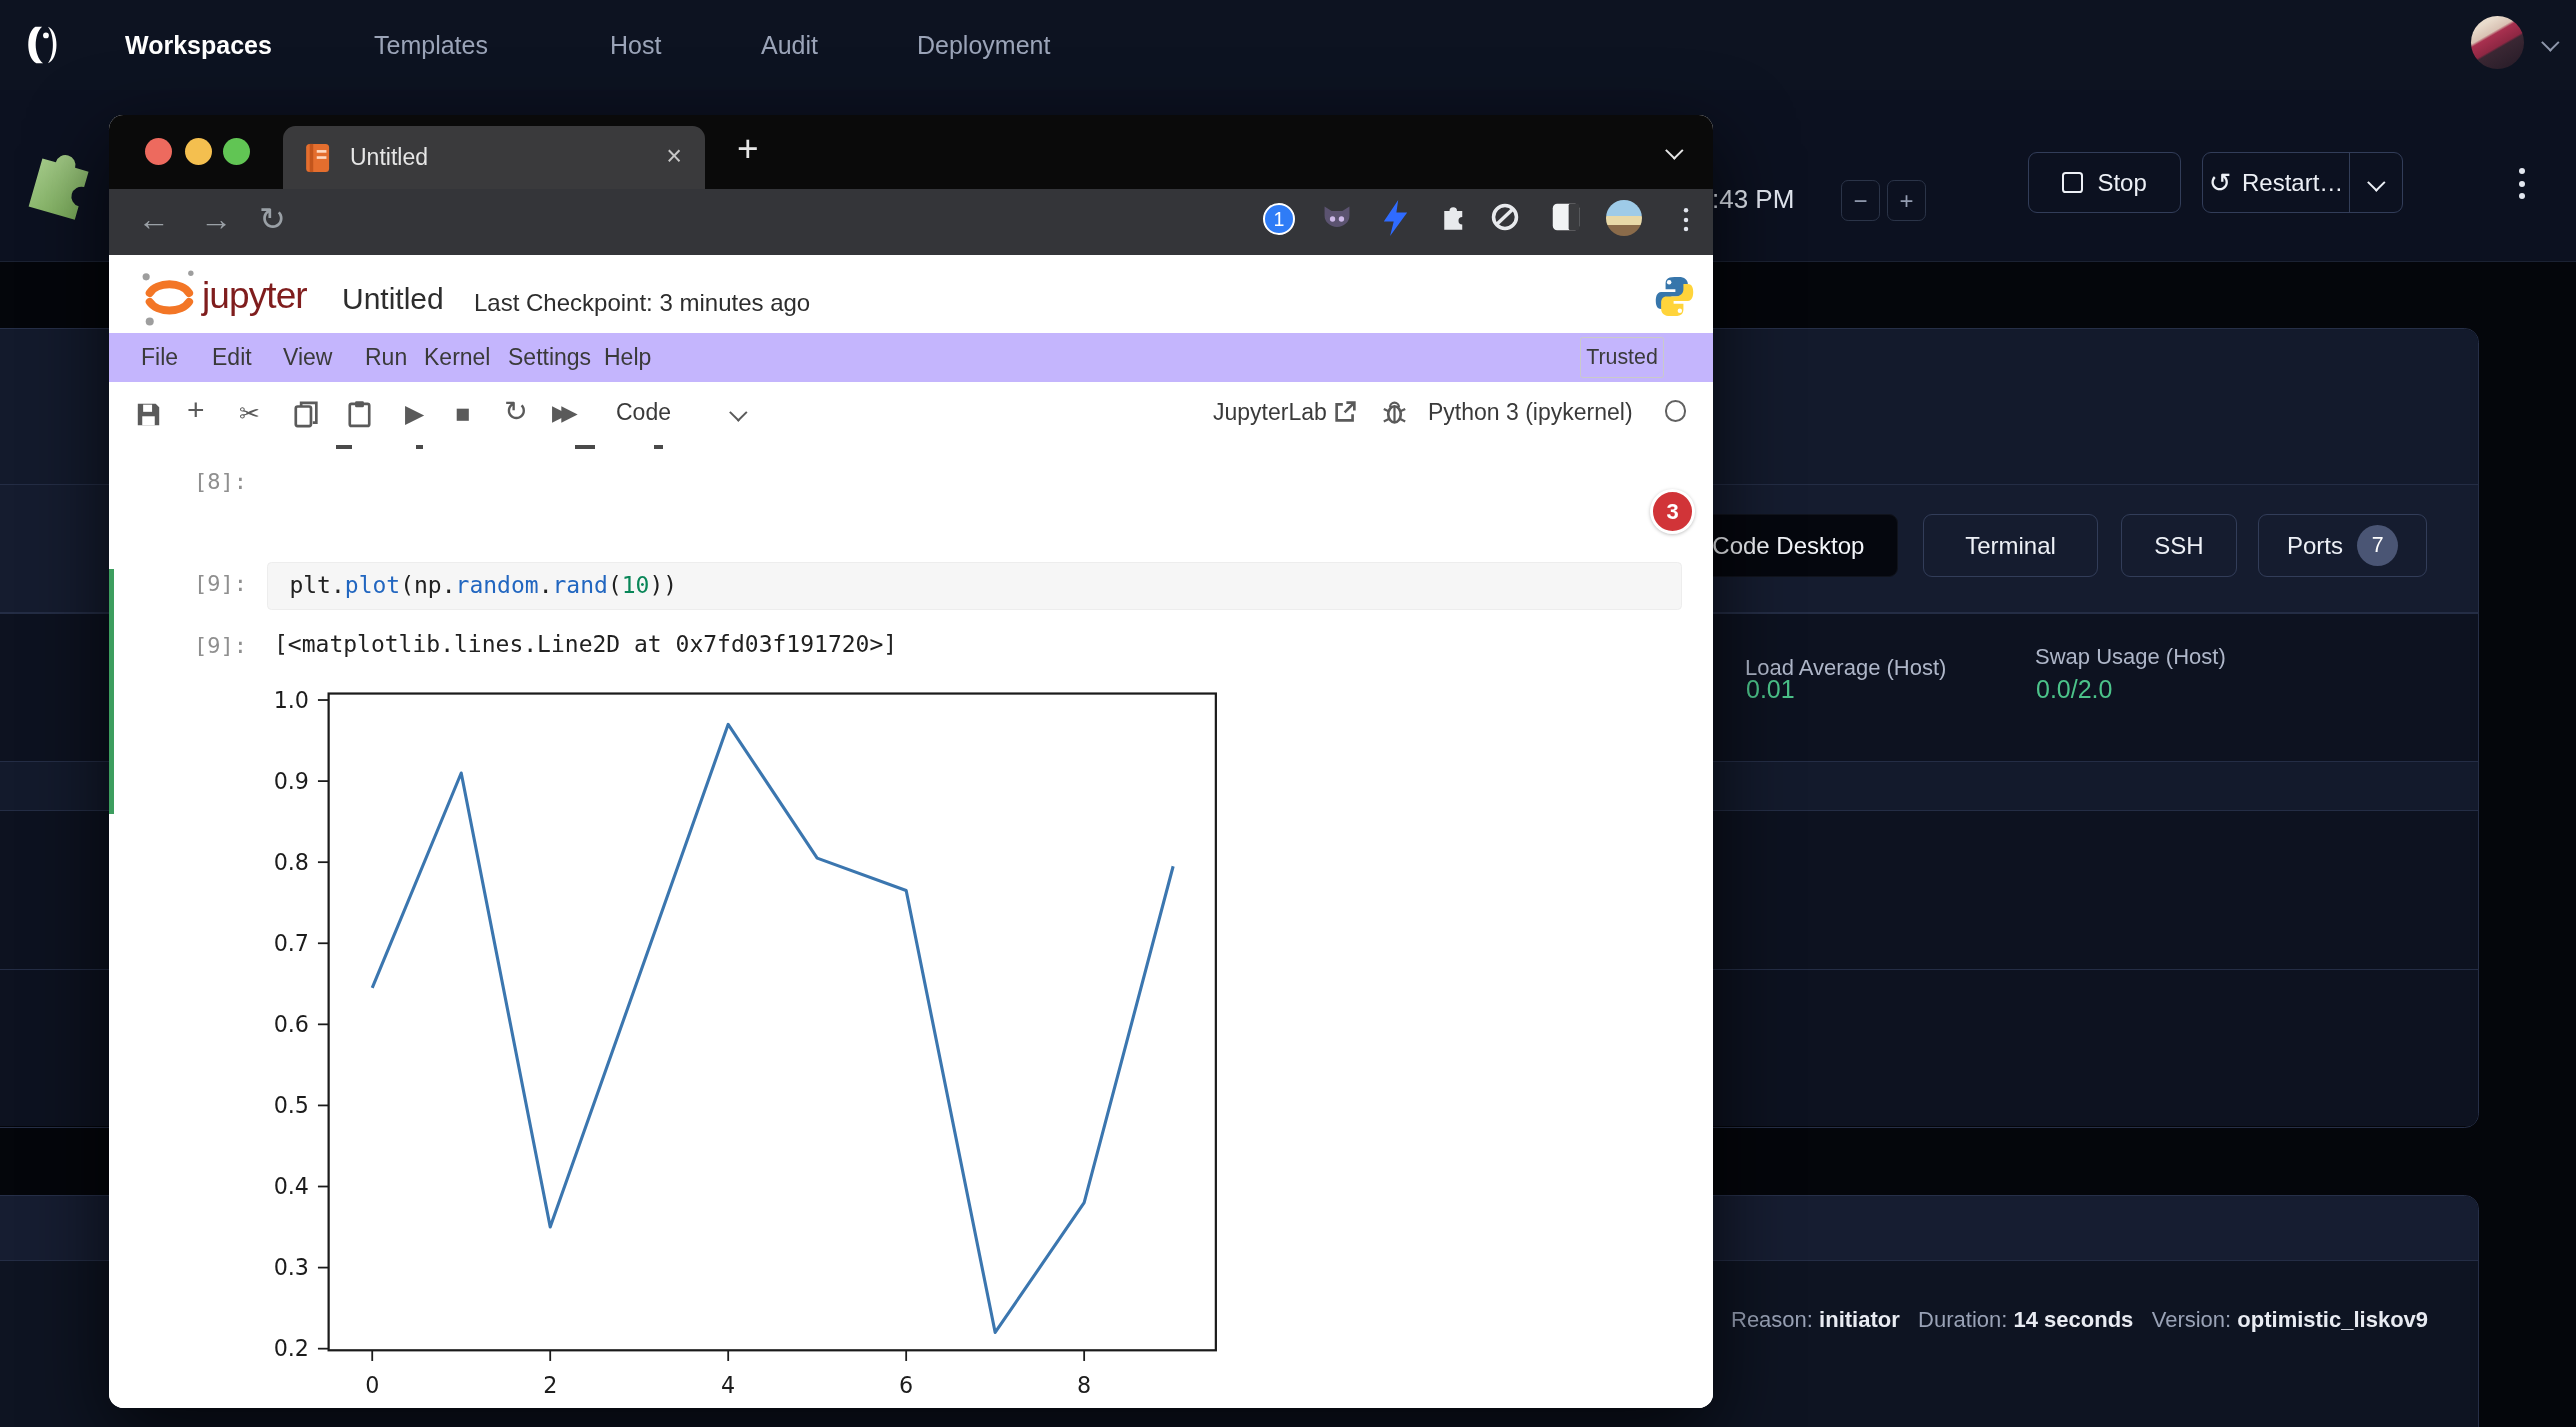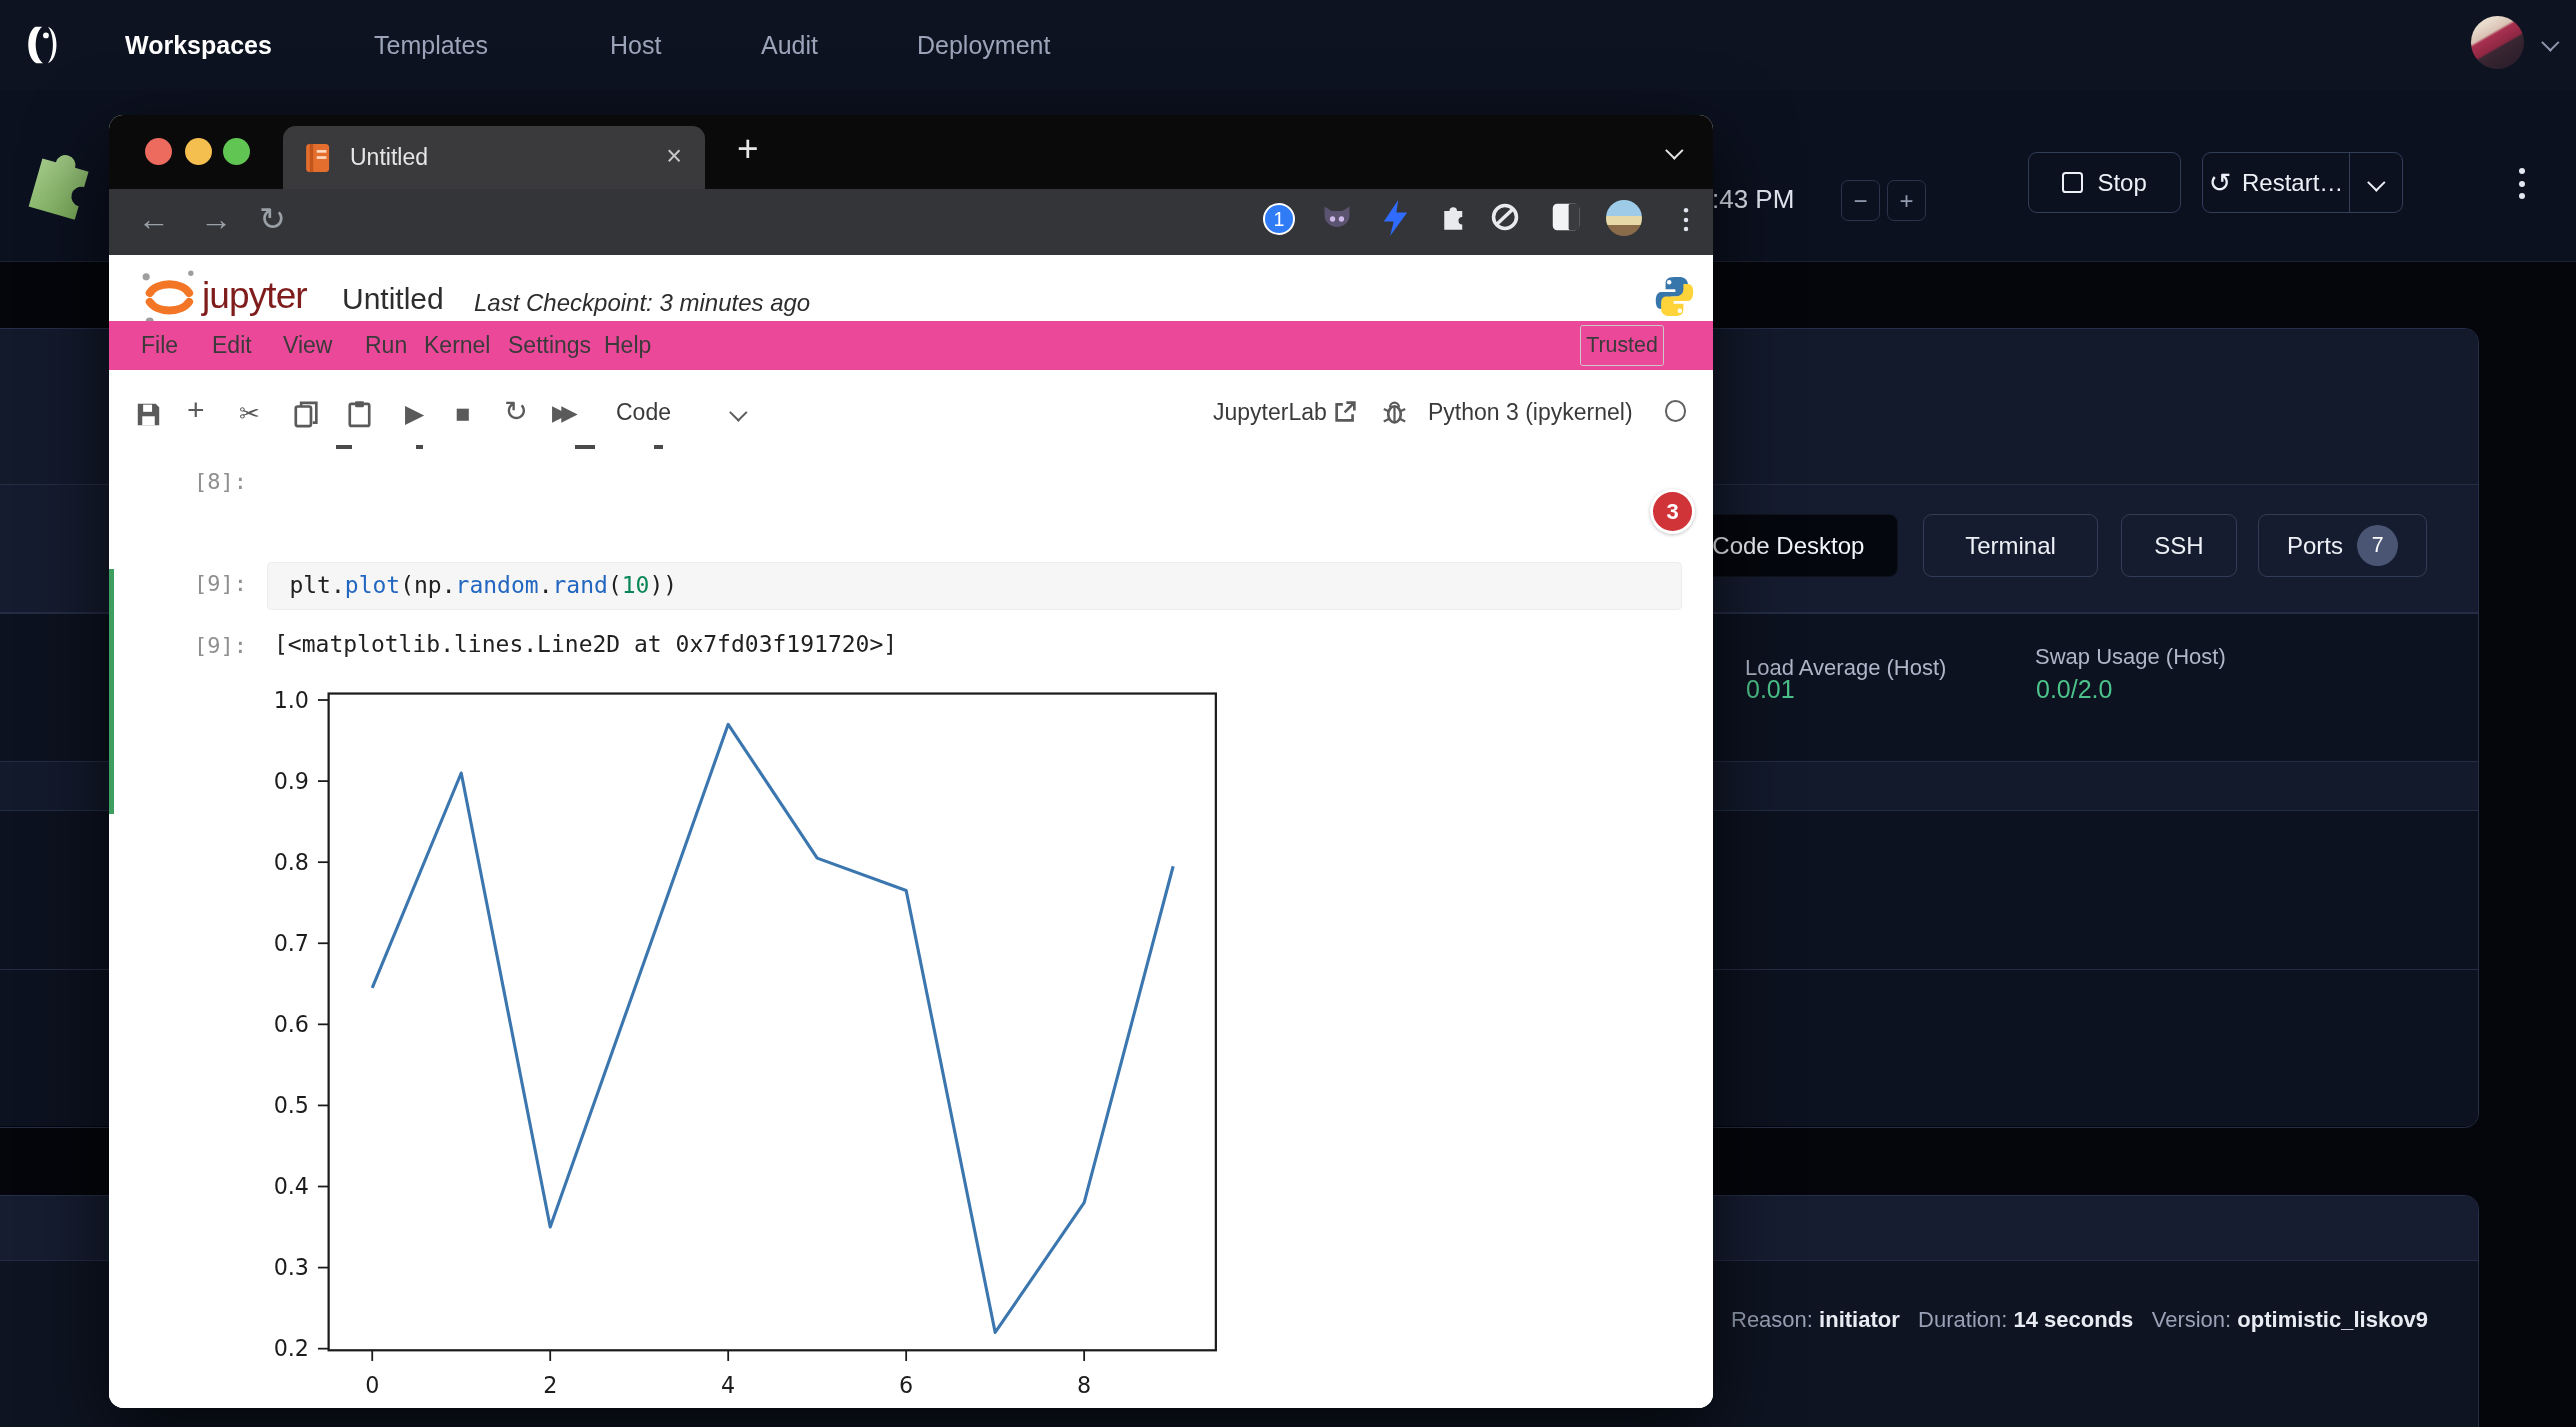--- a/index.html
+++ b/index.html
@@ -26,21 +26,21 @@
   #window{left:109px;top:115px;width:1604px;height:1293px;border-radius:14.2px;overflow:hidden;
     box-shadow:0 27px 80px rgba(0,0,0,.7);background:#ffffff;}
   #tabstrip{left:0;top:0;width:1604px;height:74px;background:#0a0a0a;}
   .light{width:27px;height:27px;border-radius:50%;top:23px;}
   #tab{left:174px;top:10.7px;width:422px;height:63px;background:#3a3a3c;border-radius:12.5px 12.5px 0 0;}
   #urlbar{left:0;top:74px;width:1604px;height:66px;background:#343539;}
   #urlpill{left:207px;top:80px;width:913px;height:53px;border-radius:27px;background:#1f2023;}
   .navglyph{color:#9aa0a6;font-size:32px;}
   
   #jheader{left:0;top:140px;width:1604px;height:82px;background:#fff;border-bottom:0.9px solid #e3e3e3;}
-  #jmenu{left:0;top:206px;width:1832px;height:49px;background:#ec4899;}
+  #jmenu{left:0;top:218px;width:1832px;height:49px;background:#c4b5fd;}
   #jtool{left:0;top:271px;width:1604px;height:58px;background:#fff;border-bottom:0.9px solid #d9d9d9;}
   .menuitem{font-size:23px;color:#3a3a3a;top:10.7px;cursor:pointer;}
   .tbicon{color:#5a5a5a;font-size:25px;top:12.5px;cursor:pointer;}
   .mono{font-family:"DejaVu Sans Mono",monospace;}
   .cellbox{left:158px;width:1415px;background:#f6f6f6;border:0.9px solid #ededed;border-radius:4.5px;box-sizing:border-box;}
   .prompt{left:85px;font-size:22px;color:#8f8f8f;}
   .code{font-size:23px;color:#212121;white-space:pre;}
   .tok-kw{color:#008000;font-weight:bold;}
   .tok-fn{color:#2166c0;}
   .tok-num{color:#098658;}
@@ -209,21 +209,21 @@
   <div class="abs" id="jheader">
     <svg class="abs" style="left:30px;top:10.7px;" width="59" height="61" viewBox="0 0 66 68">
       <path d="M12 30 A 24 16 0 0 1 56 30" fill="none" stroke="#f37626" stroke-width="9" stroke-linecap="round"></path>
       <path d="M12 40 A 24 16 0 0 0 56 40" fill="none" stroke="#f37626" stroke-width="9" stroke-linecap="round"></path>
       <circle cx="8" cy="12" r="4" fill="#9e9e9e"></circle>
         <circle cx="58" cy="8" r="3" fill="#9e9e9e"></circle>
         <circle cx="12" cy="62" r="4.5" fill="#9e9e9e"></circle>
     </svg>
     <span class="abs" style="left:93px;top:19.6px;font-size:37px;color:#7f1d1d;letter-spacing:-0.9px;">jupyter</span>
     <span class="abs" style="left:233px;top:27px;font-size:30px;color:#2d2d2d;">Untitled</span>
-    <span class="abs" style="left:365px;top:34px;font-size:24px;color:#2d2d2d;font-style:italic;">Last Checkpoint: 3 minutes ago</span>
+    <span class="abs" style="left:365px;top:34px;font-size:24px;color:#2d2d2d;">Last Checkpoint: 3 minutes ago</span>
     <svg class="abs" style="left:1545px;top:19.6px;" width="41" height="43" viewBox="0 0 46 48">
       <path d="M23 2 c-9 0-10 4-10 8 v6 h11 v3 H8 c-5 0-6 6-6 10 0 4 1 9 6 9 h5 v-6 c0-5 4-8 9-8 h10 c4 0 6-3 6-7 v-7 c0-5-4-8-10-8 z" fill="#3776ab"></path>
       <path d="M23 46 c9 0 10-4 10-8 v-6 H22 v-3 h16 c5 0 6-6 6-10 0-4-1-9-6-9 h-5 v6 c0 5-4 8-9 8 H14 c-4 0-6 3-6 7 v7 c0 5 4 8 10 8 z" fill="#ffd43b"></path>
       <circle cx="17" cy="8" r="2.5" fill="#fff"></circle>
         <circle cx="29" cy="40" r="2.5" fill="#fff"></circle>
     </svg>
   </div>
 
   <div class="abs" id="jmenu">
     <span class="abs menuitem" style="left:32px">File</span>

